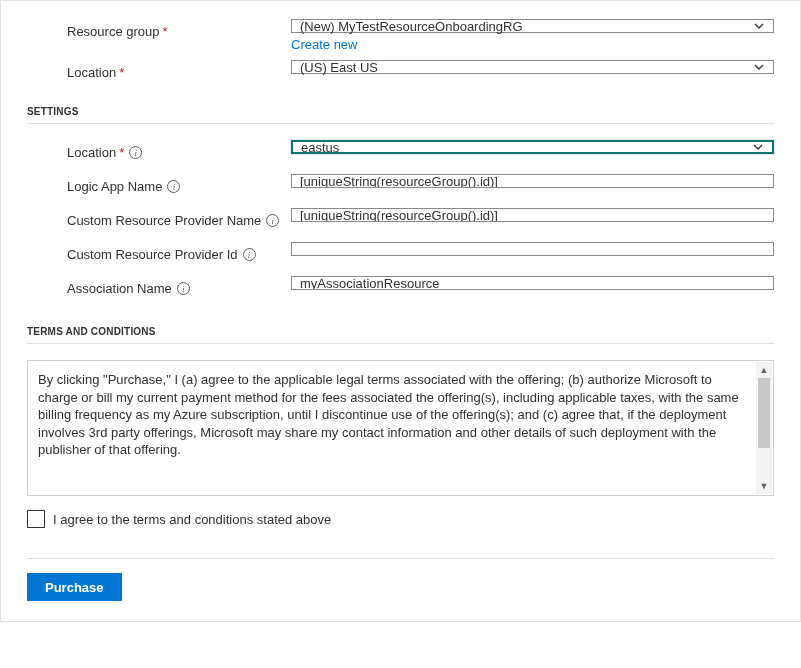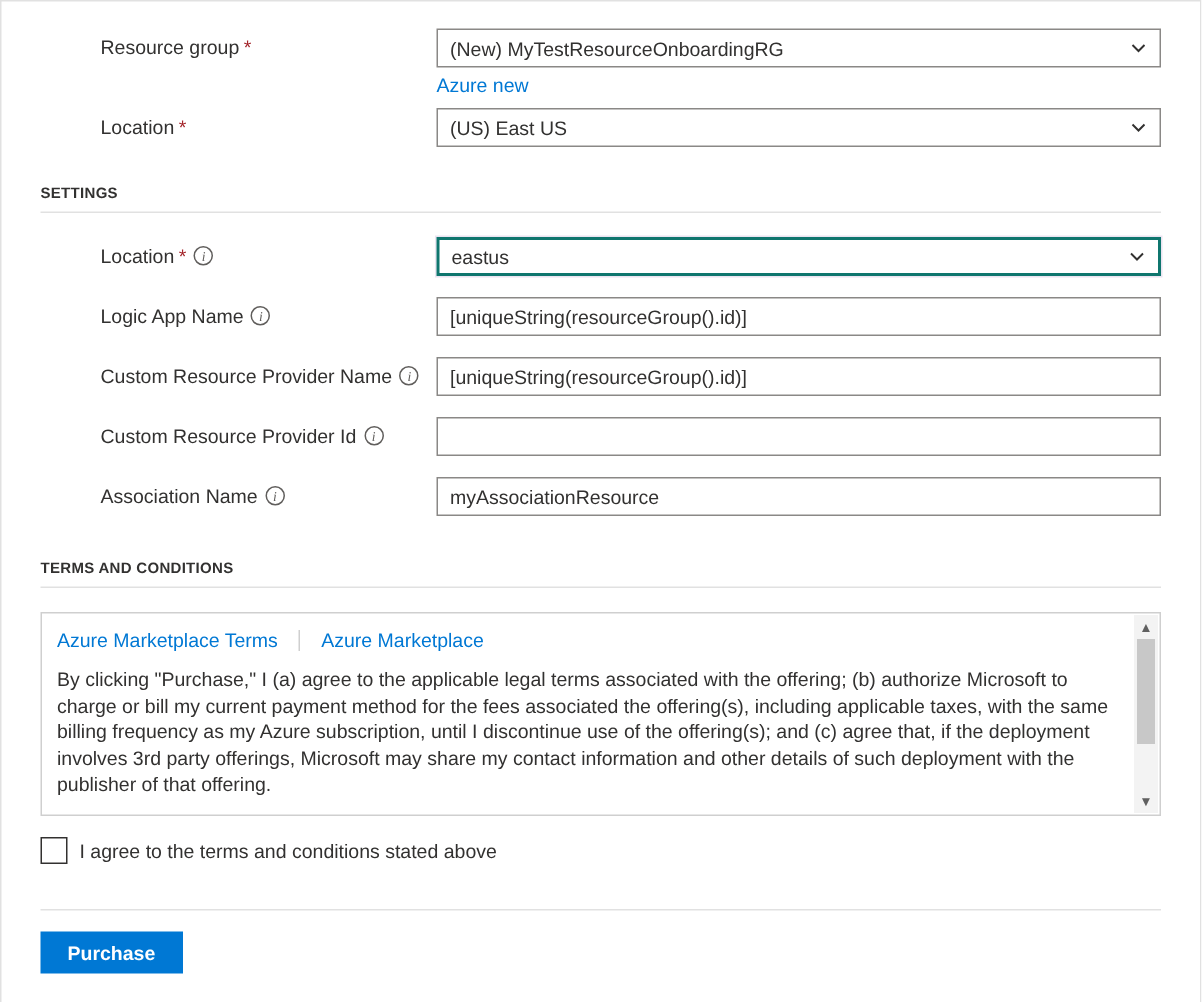--- a/index.html
+++ b/index.html
@@ -43,21 +43,21 @@
     font-size: 9px;
     align-items: center;
     justify-content: center;
     color: #605e5c;
     margin-left: 5px;
     font-style: italic;
     font-family: Georgia, serif;
   }
   .select, .text-input {
     width: 100%;
-    height: 26px;
+    height: 14px;
     border: 1px solid #8a8886;
     background: #fff;
     padding: 0 8px;
     font-size: 13px;
     display: flex;
     align-items: center;
     position: relative;
     color: #323130;
   }
   .select.focused {
@@ -171,21 +171,21 @@
     </div>
     <div class="field-col">
       <div class="select">
         <span>(New) MyTestResourceOnboardingRG</span>
         <span class="chevron">
           <svg width="12" height="12" viewBox="0 0 12 12">
               <path d="M2 4 L6 8 L10 4" stroke="#323130" stroke-width="1.3" fill="none"></path>
             </svg>
         </span>
       </div>
-      <span class="link">Azure new</span>
+      <span class="link">Create new</span>
     </div>
   </div>
 
   
   <div class="row spaced" style="margin-top:8px">
     <div class="label-col">
       <span>Location</span>
       <span class="req">*</span>
     </div>
     <div class="field-col">
@@ -265,25 +265,20 @@
     <div class="field-col">
       <input class="text-input" value="myAssociationResource" style="">
     </div>
   </div>
 
   
   <div class="sec-heading" style="margin-top:30px">TERMS AND CONDITIONS</div>
   <hr class="sec-rule">
 
   <div class="terms-box">
-    <div class="terms-tabs">
-      <span class="tab">Azure Marketplace Terms</span>
-      <span class="divider"></span>
-      <span class="tab">Azure Marketplace</span>
-    </div>
     <div class="terms-body">By clicking "Purchase," I (a) agree to the applicable legal terms associated with the offering; (b) authorize Microsoft to charge or bill my current payment method for the fees associated the offering(s), including applicable taxes, with the same billing frequency as my Azure subscription, until I discontinue use of the offering(s); and (c) agree that, if the deployment involves 3rd party offerings, Microsoft may share my contact information and other details of such deployment with the publisher of that offering.</div>
     <div class="scrollbar">
       <div class="arrow">▲</div>
       <div class="track">
         <div class="thumb"></div>
       </div>
       <div class="arrow">▼</div>
     </div>
   </div>
 

